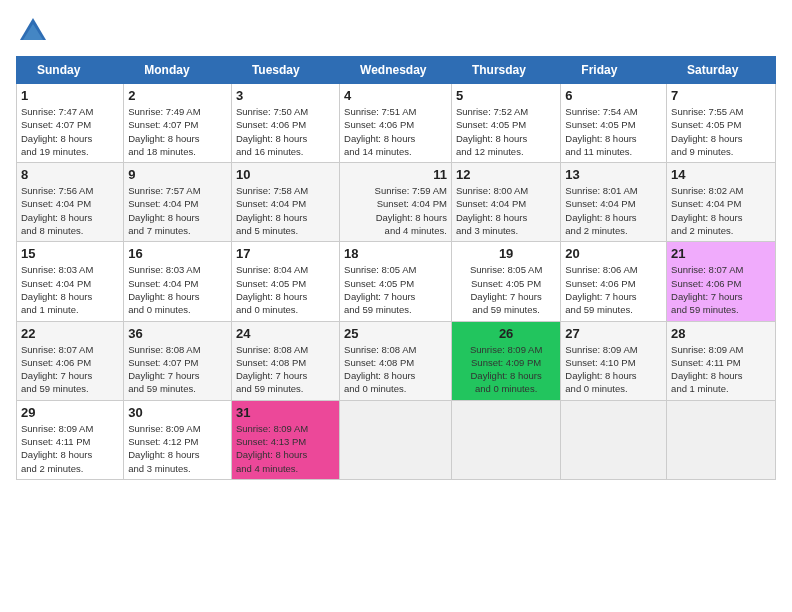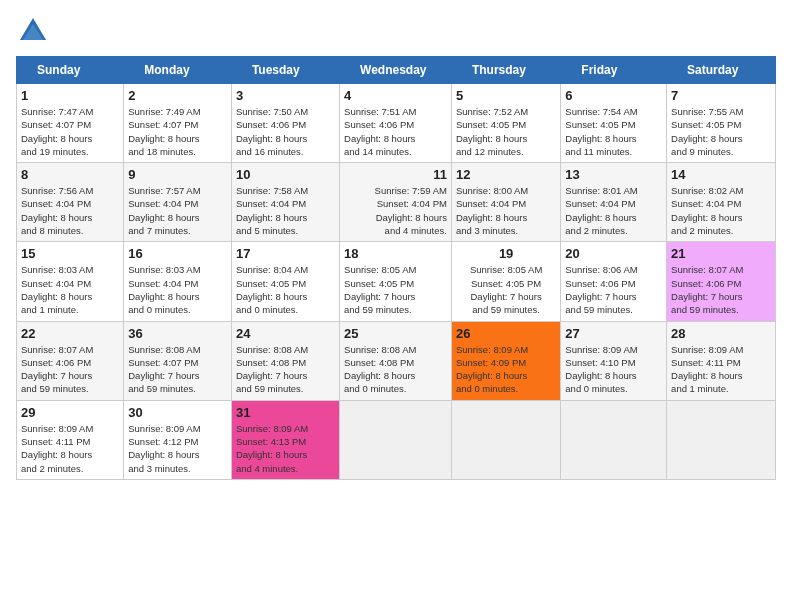--- a/index.html
+++ b/index.html
@@ -149,21 +149,21 @@
         <td style="background: rgb(255, 255, 255); margin-left: 48px;"><span class="day-number">18</span><span class="day-info">Sunrise: 8:05 AM<br>Sunset: 4:05 PM<br>Daylight: 7 hours<br>and 59 minutes.</span></td>
         <td style="background: rgb(255, 255, 255); text-align: center;"><span class="day-number">19</span><span class="day-info">Sunrise: 8:05 AM<br>Sunset: 4:05 PM<br>Daylight: 7 hours<br>and 59 minutes.</span></td>
         <td style="background: rgb(255, 255, 255);"><span class="day-number">20</span><span class="day-info">Sunrise: 8:06 AM<br>Sunset: 4:06 PM<br>Daylight: 7 hours<br>and 59 minutes.</span></td>
         <td style="background: #f0abfc; margin-left: 48px;"><span class="day-number">21</span><span class="day-info">Sunrise: 8:07 AM<br>Sunset: 4:06 PM<br>Daylight: 7 hours<br>and 59 minutes.</span></td>
       </tr>
       <tr>
         <td style="background: rgb(245, 245, 245);"><span class="day-number">22</span><span class="day-info">Sunrise: 8:07 AM<br>Sunset: 4:06 PM<br>Daylight: 7 hours<br>and 59 minutes.</span></td>
         <td style="background: rgb(245, 245, 245);"><span class="day-number">36</span><span class="day-info">Sunrise: 8:08 AM<br>Sunset: 4:07 PM<br>Daylight: 7 hours<br>and 59 minutes.</span></td>
         <td style="background: rgb(245, 245, 245);"><span class="day-number">24</span><span class="day-info">Sunrise: 8:08 AM<br>Sunset: 4:08 PM<br>Daylight: 7 hours<br>and 59 minutes.</span></td>
         <td style="background: rgb(245, 245, 245);"><span class="day-number">25</span><span class="day-info">Sunrise: 8:08 AM<br>Sunset: 4:08 PM<br>Daylight: 8 hours<br>and 0 minutes.</span></td>
-        <td style="background: #f97316;"><span class="day-number">26</span><span class="day-info">Sunrise: 8:09 AM<br>Sunset: 4:09 PM<br>Daylight: 8 hours<br>and 0 minutes.</span></td>
+        <td style="background: #22c55e; text-align: center;"><span class="day-number">26</span><span class="day-info">Sunrise: 8:09 AM<br>Sunset: 4:09 PM<br>Daylight: 8 hours<br>and 0 minutes.</span></td>
         <td style="background: rgb(245, 245, 245);"><span class="day-number">27</span><span class="day-info">Sunrise: 8:09 AM<br>Sunset: 4:10 PM<br>Daylight: 8 hours<br>and 0 minutes.</span></td>
         <td style="background: rgb(245, 245, 245);"><span class="day-number">28</span><span class="day-info">Sunrise: 8:09 AM<br>Sunset: 4:11 PM<br>Daylight: 8 hours<br>and 1 minute.</span></td>
       </tr>
       <tr style="background: rgb(245, 245, 245);">
         <td style="background: rgb(255, 255, 255);"><span class="day-number">29</span><span class="day-info">Sunrise: 8:09 AM<br>Sunset: 4:11 PM<br>Daylight: 8 hours<br>and 2 minutes.</span></td>
         <td style="background: rgb(255, 255, 255);"><span class="day-number">30</span><span class="day-info">Sunrise: 8:09 AM<br>Sunset: 4:12 PM<br>Daylight: 8 hours<br>and 3 minutes.</span></td>
         <td style="background: #ec4899;"><span class="day-number">31</span><span class="day-info">Sunrise: 8:09 AM<br>Sunset: 4:13 PM<br>Daylight: 8 hours<br>and 4 minutes.</span></td>
         <td class="empty-cell" style="background: rgb(240, 240, 240);"></td>
         <td class="empty-cell" style="background: rgb(240, 240, 240);"></td>
         <td class="empty-cell" style="background: rgb(240, 240, 240);"></td>

